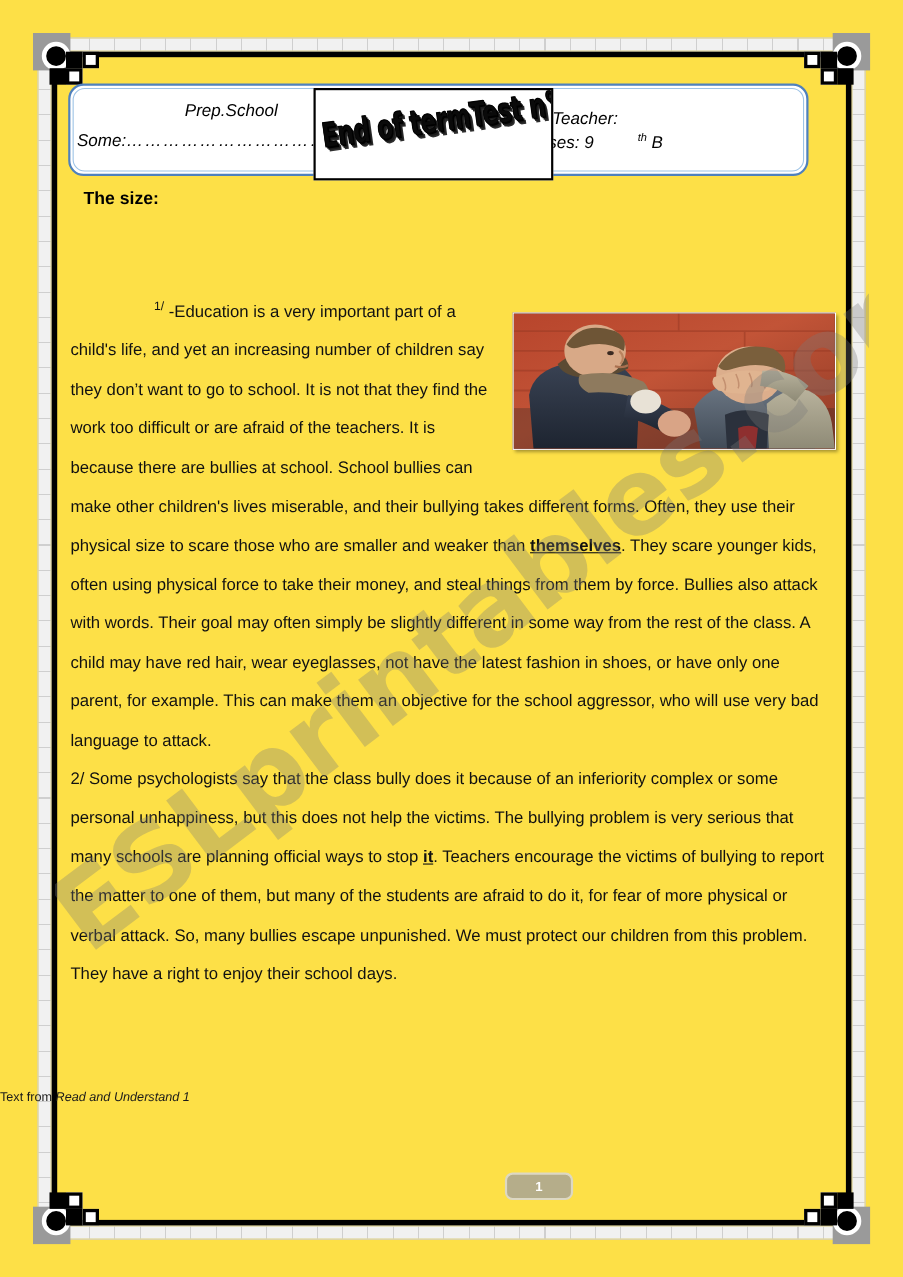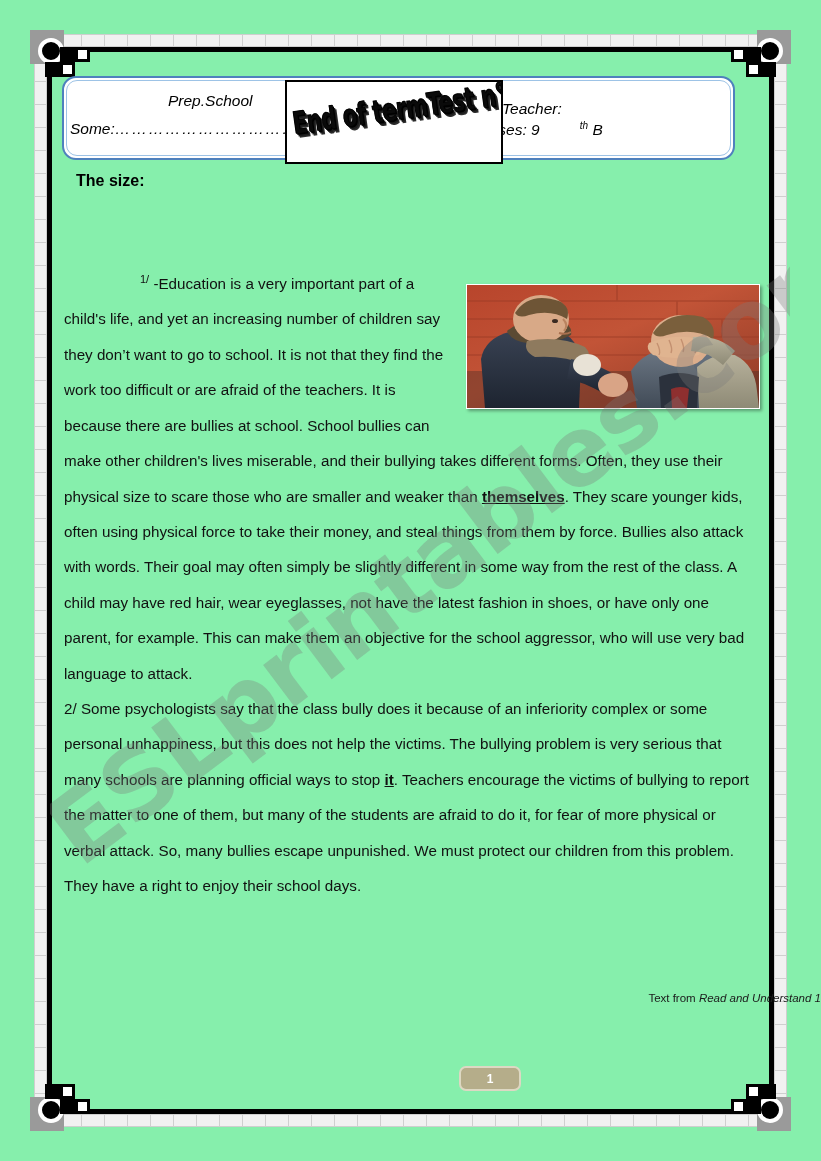--- a/index.html
+++ b/index.html
@@ -7,21 +7,21 @@
     width:821px;height:1161px;
     background:#ffffff;
     font-family:"Liberation Sans", sans-serif;
     overflow:hidden;
     position:relative;
   }
 
   
   #page{
     position:absolute;inset:0;
-    background:#86efac;
+    background:#fde047;
   }
 
   
   .ladder{
     position:absolute;
     background:#f2f2f2;
     border:1px solid #d2d2d2;
     box-sizing:border-box;
   }
   .ladder.h{
@@ -190,21 +190,21 @@
     box-shadow:2px 2px 3px rgba(0,0,0,0.35);
     overflow:hidden;
     z-index:4;
     background:#6b2f22;
   }
   #photo svg{display:block;width:100%;height:100%;}
 
   
   #credit{
     position:absolute;left:0;right:0;top:992px;
-    text-align:right;
+    text-align:left;
     font-size:11.5px;color:#1a1a1a;
     z-index:4;
   }
   #credit .src{font-style:italic;}
 
   
   #page-badge{
     position:absolute;left:459px;top:1066px;
     width:62px;height:25px;
     background:#b5ad8a;

